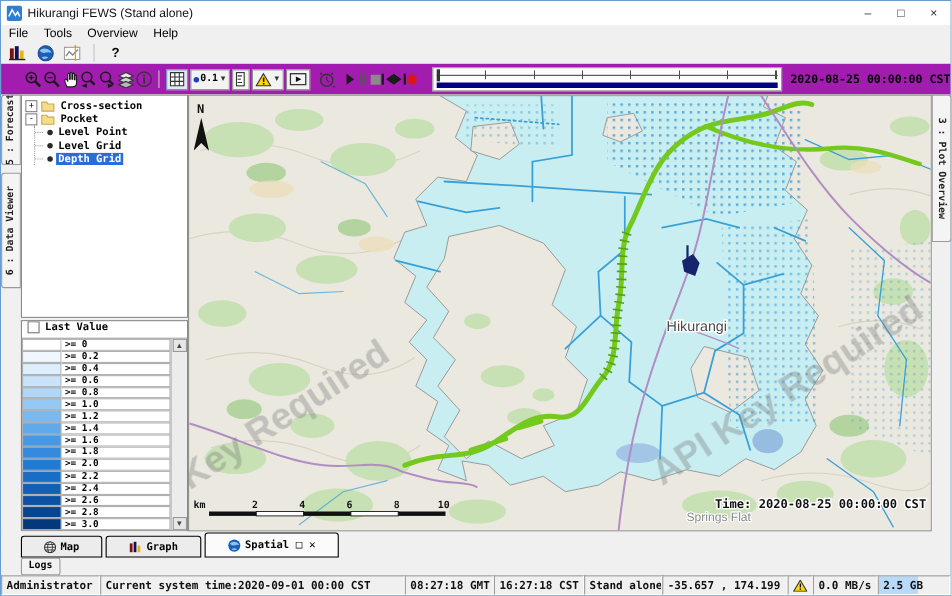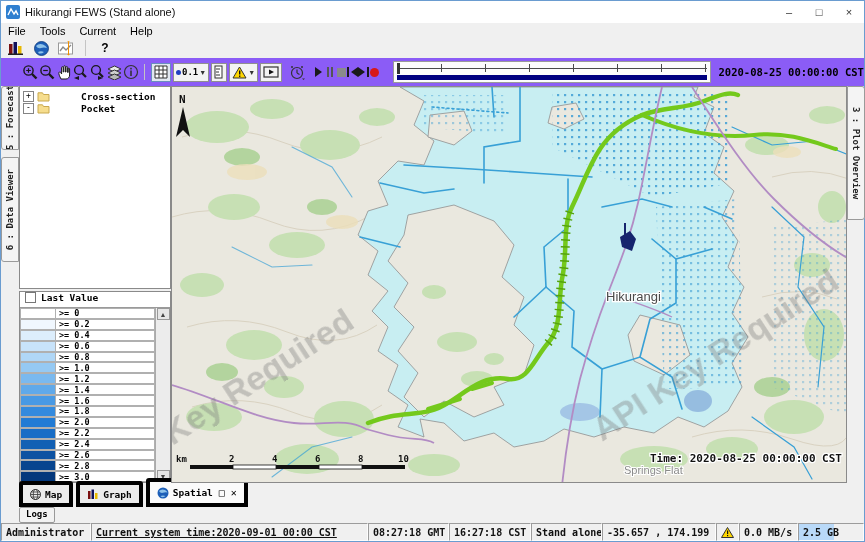--- a/index.html
+++ b/index.html
@@ -8,21 +8,21 @@
     display:flex;flex-direction:column;box-sizing:content-box;}
   
   .titlebar{height:22px;background:#ffffff;display:flex;align-items:center;padding-left:5px;gap:5px;font-size:11px;color:#111;flex:none;}
   .win-controls{margin-left:auto;display:flex;height:100%;}
   .win-btn{width:30px;display:flex;align-items:center;justify-content:center;font-size:11px;color:#333;}
   
   .menubar{height:15px;display:flex;align-items:center;font-size:11px;background:#f0f0f0;flex:none;}
   .menu-item{padding:0 7px;}
   
   .toolbar1{height:20px;display:flex;align-items:center;gap:3px;padding-left:4px;background:#f0f0f0;flex:none;}
-  .toolbar2{height:28px;display:flex;align-items:center;background:#8b5cf6;padding-left:21px;flex:none;}
+  .toolbar2{height:28px;display:flex;align-items:center;background:#a21caf;padding-left:21px;flex:none;}
   .tbtn{width:22px;height:19px;display:flex;align-items:center;justify-content:center;}
   .mbtn{width:21px;height:21px;display:flex;align-items:center;justify-content:center;}
   .sep{width:1px;height:16px;background:#c4c4c4;margin:0 5px;flex:none;}
   .bbtn{border:1px solid #8f8f8f;background:#f3f3f3;height:19px;display:flex;align-items:center;justify-content:center;padding:0 2px;margin:0 1px;box-sizing:border-box;}
   .bbtn.pressed{background:#e2e8f0;border-color:#6a8ebe;}
   .drop-arrow{font-size:7px;color:#333;margin-left:1px;}
   .interval-text{font-family:"DejaVu Sans Mono",monospace;font-size:9px;font-weight:bold;}
   .blue-dot{width:5px;height:5px;border-radius:50%;background:#2040c0;margin-right:1px;}
   
   .pb{width:22px;height:20px;display:flex;align-items:center;justify-content:center;gap:1.5px;}
@@ -51,41 +51,41 @@
   .left-panel{width:152px;display:flex;flex-direction:column;gap:2px;flex:none;}
   
   .tree{height:203px;background:#fff;border:1px solid #8a8a8a;overflow:hidden;
     font-family:"DejaVu Sans Mono",monospace;font-size:9.5px;font-weight:bold;padding:3px 0 0 3px;box-sizing:border-box;}
   .trow{display:flex;align-items:center;height:12px;gap:3px;}
   .expander{width:9px;height:9px;border:1px solid #848484;background:#fff;font-size:8px;line-height:7px;text-align:center;flex:none;font-weight:normal;}
   .children{margin-left:8px;border-left:1px dotted #9a9a9a;}
   .trow.child{height:12px;}
   .trow.child::before{content:"";width:7px;border-top:1px dotted #9a9a9a;margin-right:1px;}
   .bullet{width:5px;height:5px;border-radius:50%;background:#2a2a2a;flex:none;}
-  .tlabel{padding:0 2px;white-space:nowrap;margin-left:26px;}
+  .tlabel{padding:0 2px;white-space:nowrap;}
   .tlabel.selected{background:#2b6cd9;color:#fff;}
   
   .legend{flex:1;background:#fff;border:1px solid #8a8a8a;display:flex;flex-direction:column;overflow:hidden;min-height:0;}
   .lv-row{height:15px;display:flex;align-items:flex-start;gap:5px;padding:0 5px;flex:none;
     font-family:"DejaVu Sans Mono",monospace;font-size:9.5px;font-weight:bold;}
   .checkbox{width:9px;height:9px;border:1px solid #777;background:#fff;flex:none;}
   .legend-body{flex:1;display:flex;border-top:1px solid #9a9a9a;min-height:0;}
   .legend-rows{flex:1;overflow:hidden;}
   .lrow{display:flex;height:10.9px;}
   .lswatch{width:36px;border:1px solid #b0b0b0;box-sizing:border-box;flex:none;}
   .llabel{flex:1;border:1px solid #b0b0b0;border-left:none;box-sizing:border-box;display:flex;align-items:center;padding-left:3px;background:#fff;
     font-family:"DejaVu Sans Mono",monospace;font-size:8.5px;font-weight:bold;}
   .lscroll{width:14px;background:#ececec;border-left:1px solid #aaa;display:flex;flex-direction:column;justify-content:space-between;align-items:center;flex:none;}
   .sbtn{width:13px;height:12px;border:1px solid #999;background:#e6e6e6;font-size:7px;display:flex;align-items:center;justify-content:center;color:#444;box-sizing:border-box;}
   
   .map{flex:1;position:relative;background:#eae8df;border:1px solid #8a8a8a;overflow:hidden;min-width:0;}
   .map svg{position:absolute;inset:0;}
   
   .bottom-tabs{height:24px;display:flex;align-items:flex-end;padding-left:18px;gap:3px;background:#f0f0f0;flex:none;}
-  .btab{height:18px;display:flex;align-items:center;gap:4px;padding:0 7px;border:4px solid #000000;border-radius:3px 3px 0 0;background:#ececec;
+  .btab{height:18px;display:flex;align-items:center;gap:4px;padding:0 20px;border:1px solid #000000;border-radius:3px 3px 0 0;background:#ececec;
     font-family:"DejaVu Sans Mono",monospace;font-size:9.5px;font-weight:bold;}
   .btab.active{background:#fbfbfb;height:21px;}
   .tab-ctl{font-size:10px;font-weight:bold;margin-left:2px;}
   
   .logs-row{height:16px;padding-left:18px;background:#f0f0f0;display:flex;align-items:flex-start;flex:none;}
   .logs-btn{height:14px;font-family:"DejaVu Sans Mono",monospace;font-size:9px;font-weight:bold;border:1px solid #999;background:#f2f2f2;border-radius:2px;padding:0 6px;line-height:12px;}
   .statusbar{height:18px;display:flex;background:#f0f0f0;font-family:"DejaVu Sans Mono",monospace;font-size:10px;font-weight:bold;color:#111;flex:none;}
   .scell{border:1px solid;border-color:#9c9c9c #fdfdfd #fdfdfd #9c9c9c;display:flex;align-items:center;padding:0 4px;white-space:nowrap;overflow:hidden;box-sizing:border-box;flex:none;}
   .mem-cell{background:linear-gradient(90deg,#b9d9f8 0 55%,#f0f0f0 55%);}
 </style>
@@ -103,21 +103,21 @@
     <div class="win-controls">
       <span class="win-btn">–</span>
       <span class="win-btn">□</span>
       <span class="win-btn">×</span>
     </div>
   </div>
 
   <div class="menubar">
     <span class="menu-item">File</span>
     <span class="menu-item">Tools</span>
-    <span class="menu-item">Current</span>
+    <span class="menu-item">Overview</span>
     <span class="menu-item">Help</span>
   </div>
 
   <div class="toolbar1">
     <span class="tbtn">
       <svg width="16" height="14">
         <rect x="1" y="3" width="3.5" height="10" fill="#7a1010"></rect>
         <rect x="5.5" y="1" width="3.5" height="12" fill="#10105a"></rect>
         <rect x="10" y="5" width="3.5" height="8" fill="#e8b800"></rect>
         <rect x="0" y="12.5" width="15" height="1.5" fill="#222"></rect>
@@ -282,20 +282,34 @@
             </svg>
           <span class="tlabel">Cross-section</span>
         </div>
         <div class="trow">
           <span class="expander">-</span>
           <svg width="13" height="11">
               <path d="M1,3 L1,10 L12,10 L12,3.5 L6.5,3.5 L5.5,1.8 L1,1.8 Z" fill="#f6dd8d" stroke="#c9a94e"></path>
             </svg>
           <span class="tlabel">Pocket</span>
         </div>
+        <div class="children">
+          <div class="trow child">
+            <span class="bullet"></span>
+            <span class="tlabel">Level Point</span>
+          </div>
+          <div class="trow child">
+            <span class="bullet"></span>
+            <span class="tlabel">Level Grid</span>
+          </div>
+          <div class="trow child">
+            <span class="bullet"></span>
+            <span class="tlabel selected">Depth Grid</span>
+          </div>
+        </div>
       </div>
 
       <div class="legend">
         <div class="lv-row">
           <span class="checkbox"></span>
           <span>Last Value</span>
         </div>
         <div class="legend-body">
           <div class="legend-rows">
             <div class="lrow">
@@ -564,21 +578,21 @@
       <span class="tab-ctl">✕</span>
     </div>
   </div>
 
   <div class="logs-row">
     <span class="logs-btn">Logs</span>
   </div>
 
   <div class="statusbar">
     <div class="scell" style="width:90px;">Administrator</div>
-    <div class="scell" style="width:277px;text-decoration:underline;">Current system time:2020-09-01 00:00 CST</div>
+    <div class="scell" style="width:277px;">Current system time:2020-09-01 00:00 CST</div>
     <div class="scell" style="width:81px;">08:27:18 GMT</div>
     <div class="scell" style="width:82px;">16:27:18 CST</div>
     <div class="scell" style="width:71px;">Stand alone</div>
     <div class="scell" style="width:114px;">-35.657 , 174.199</div>
     <div class="scell" style="width:23px;justify-content:center;">
       <svg width="13" height="11">
         <path d="M6.5,0.5 L12.5,10.5 L0.5,10.5 Z" fill="#ffd700" stroke="#333"></path>
         <rect x="6" y="3.5" width="1.2" height="3.6" fill="#111"></rect>
         <rect x="6" y="8" width="1.2" height="1.2" fill="#111"></rect>
       </svg>

